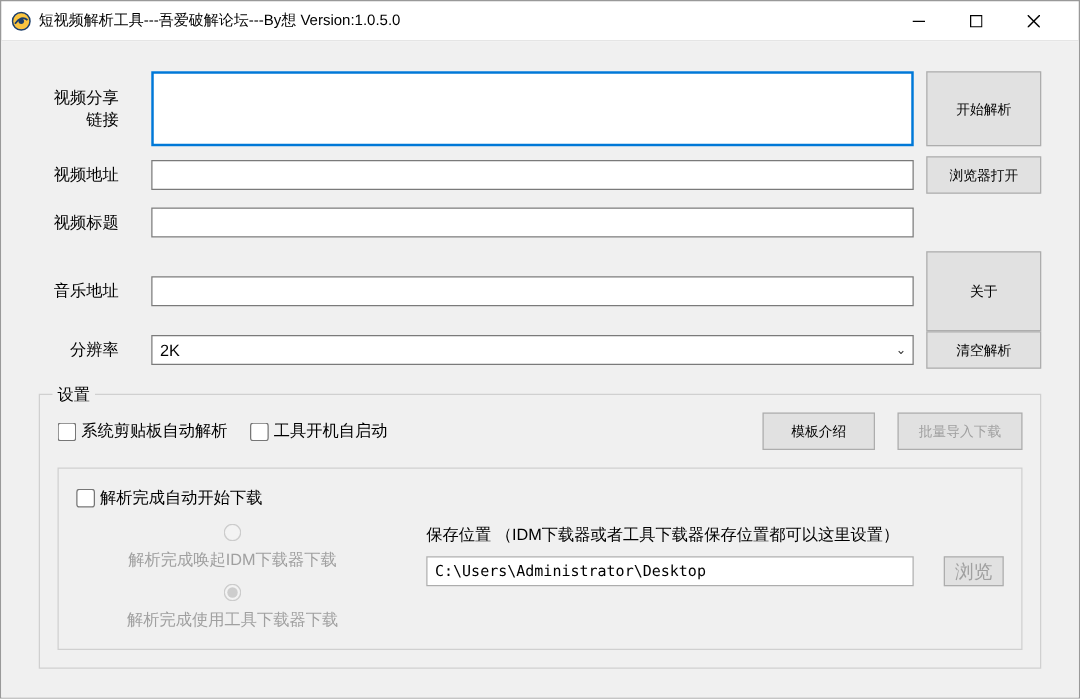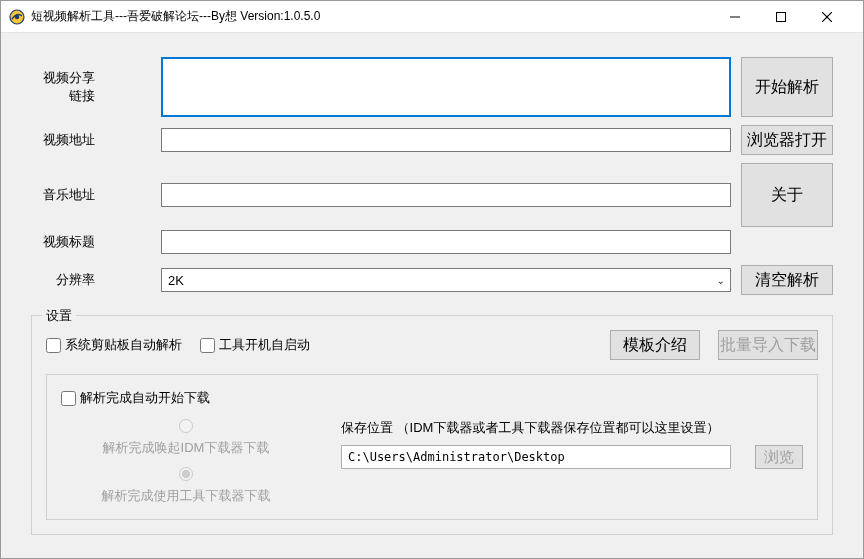--- a/index.html
+++ b/index.html
@@ -7,31 +7,31 @@
 .window { width: 864px; height: 559px; border: 1px solid #999; background: #fff; position: relative; }
 .titlebar { height: 32px; display: flex; align-items: center; padding: 0 13px 0 8px; border-bottom: 1px solid #e5e5e5; }
 .titlebar .icon { width: 16px; height: 16px; margin-right: 6px; }
 .titlebar .title { flex: 1; font-size: 12px; }
 .titlebar .winbtns { display: flex; height: 100%; }
 .titlebar .winbtn { width: 46px; height: 100%; display: flex; align-items: center; justify-content: center; cursor: pointer; }
 .content { padding: 24px 30px 20px 30px; background: #f0f0f0; height: calc(100% - 32px); }
 .row { display: flex; align-items: stretch; margin-bottom: 8px; }
 .row.multi { align-items: flex-start; }
 .label-col { width: 90px; text-align: right; padding-right: 26px; display: flex; align-items: center; justify-content: flex-end; color: #000; }
-.field-col { flex: 1; display: flex; align-items: center; margin-left: 40px; }
+.field-col { flex: 1; display: flex; align-items: center; }
 .btn-col { width: 92px; margin-left: 10px; display: flex; flex-direction: column; gap: 8px; }
 .btn-col .btn { height: 100%; }
 input[type="text"], textarea, select {
   width: 100%; border: 1px solid #7a7a7a; background: #fff; font-family: inherit; font-size: 13px; padding: 2px 6px; outline: none;
 }
 textarea { resize: none; height: 60px; border: 2px solid #0078d7; }
 input[type="text"] { height: 24px; }
 select { height: 24px; border: 1px solid #7a7a7a; }
 .btn {
-  height: 30px; min-width: 80px; background: #e1e1e1; border: 1px solid #adadad; font-family: inherit; font-size: 16px; cursor: pointer; display: flex; align-items: center; justify-content: center;
+  height: 30px; min-width: 80px; background: #e1e1e1; border: 1px solid #adadad; font-family: inherit; font-size: 11px; cursor: pointer; display: flex; align-items: center; justify-content: center;
 }
 .btn.disabled { color: #a0a0a0; cursor: default; }
 .fieldset { border: 1px solid #d0d0d0; margin-top: 20px; padding: 14px 14px 14px 14px; position: relative; }
 .fieldset .legend { position: absolute; top: -9px; left: 10px; background: #f0f0f0; padding: 0 4px; font-size: 13px; }
 .checkrow { display: flex; align-items: center; gap: 18px; margin-bottom: 14px; }
 .chk { display: flex; align-items: center; gap: 4px; }
 .chk input { width: 15px; height: 15px; }
 .spacer { flex: 1; }
 .inner-fieldset { border: 1px solid #d0d0d0; padding: 14px 14px 14px 14px; margin-top: 6px; }
 .radio-row { display: flex; align-items: center; gap: 6px; margin-bottom: 10px; color: #000; flex-direction: column; }
@@ -95,35 +95,35 @@
     <div class="row">
       <div class="label-col">视频地址</div>
       <div class="field-col">
           <input type="text" value="" style="">
         </div>
       <div class="btn-col" style="height:30px;">
           <div class="btn">浏览器打开</div>
         </div>
     </div>
 
+    <div class="row" style="margin-top:-34px;margin-bottom:8px;">
+      <div class="label-col" style="margin-top:34px;">视频标题</div>
+      <div class="field-col" style="margin-top:34px;">
+          <input type="text" value="" style="">
+        </div>
+      <div class="btn-col" style="visibility:hidden;height:30px;margin-top:34px;"></div>
+    </div>
     <div class="row" style="margin-bottom:0;">
       <div class="label-col">音乐地址</div>
       <div class="field-col">
           <input type="text" value="" style="">
         </div>
       <div class="btn-col" style="height:64px;" rowspan="2">
         <div class="btn" style="height:100%;">关于</div>
       </div>
-    </div>
-    <div class="row" style="margin-top:-34px;margin-bottom:8px;">
-      <div class="label-col" style="margin-top:34px;">视频标题</div>
-      <div class="field-col" style="margin-top:34px;">
-          <input type="text" value="" style="">
-        </div>
-      <div class="btn-col" style="visibility:hidden;height:30px;margin-top:34px;"></div>
     </div>
 
     <div class="row">
       <div class="label-col">分辨率</div>
       <div class="field-col">
         <div class="select-wrap">
           <select>
             <option>2K</option>
           </select>
           <span class="chev">⌄</span>

